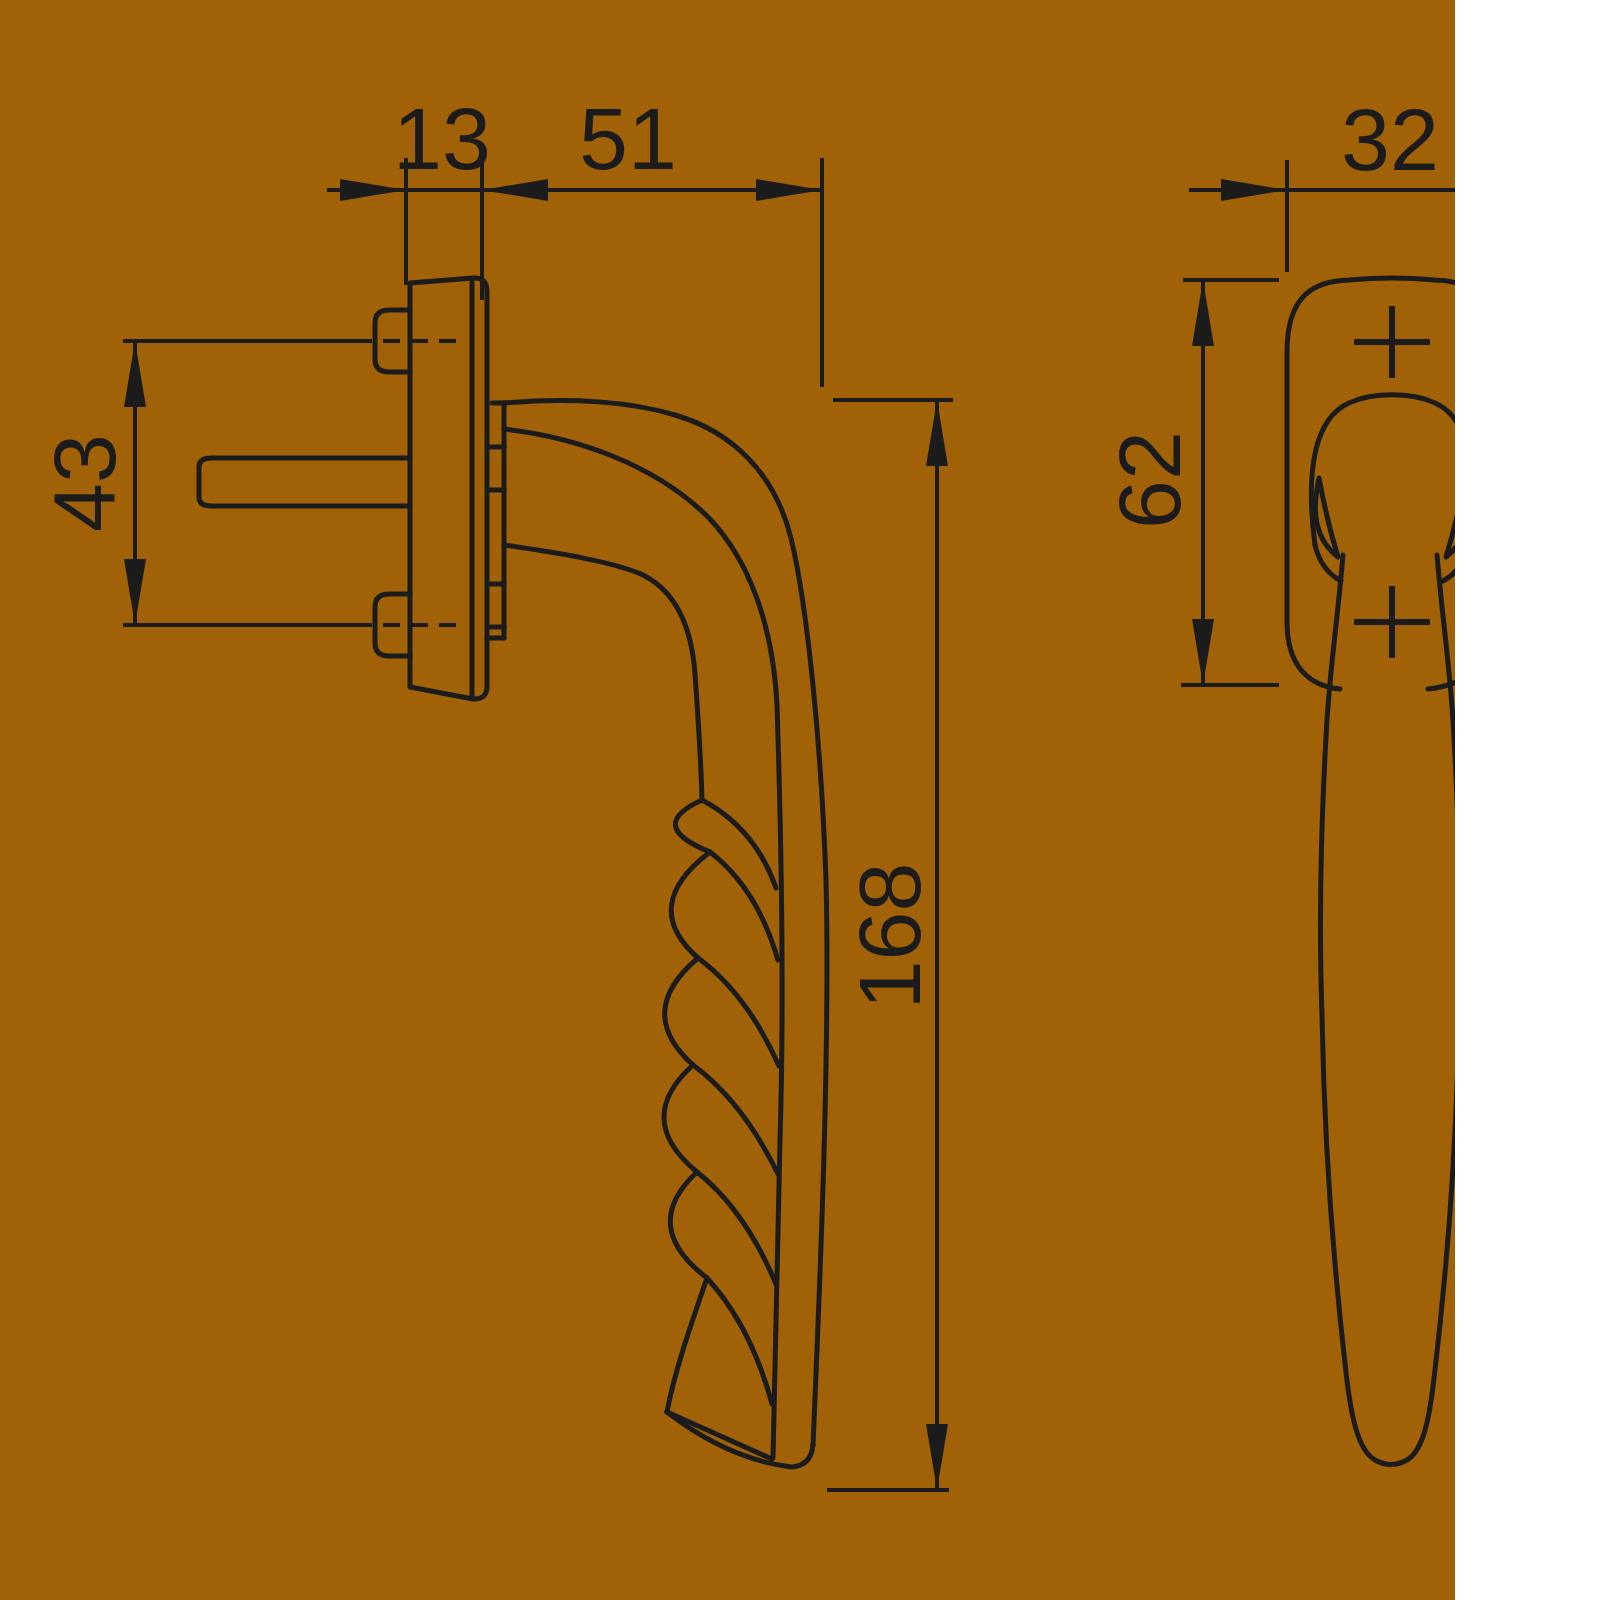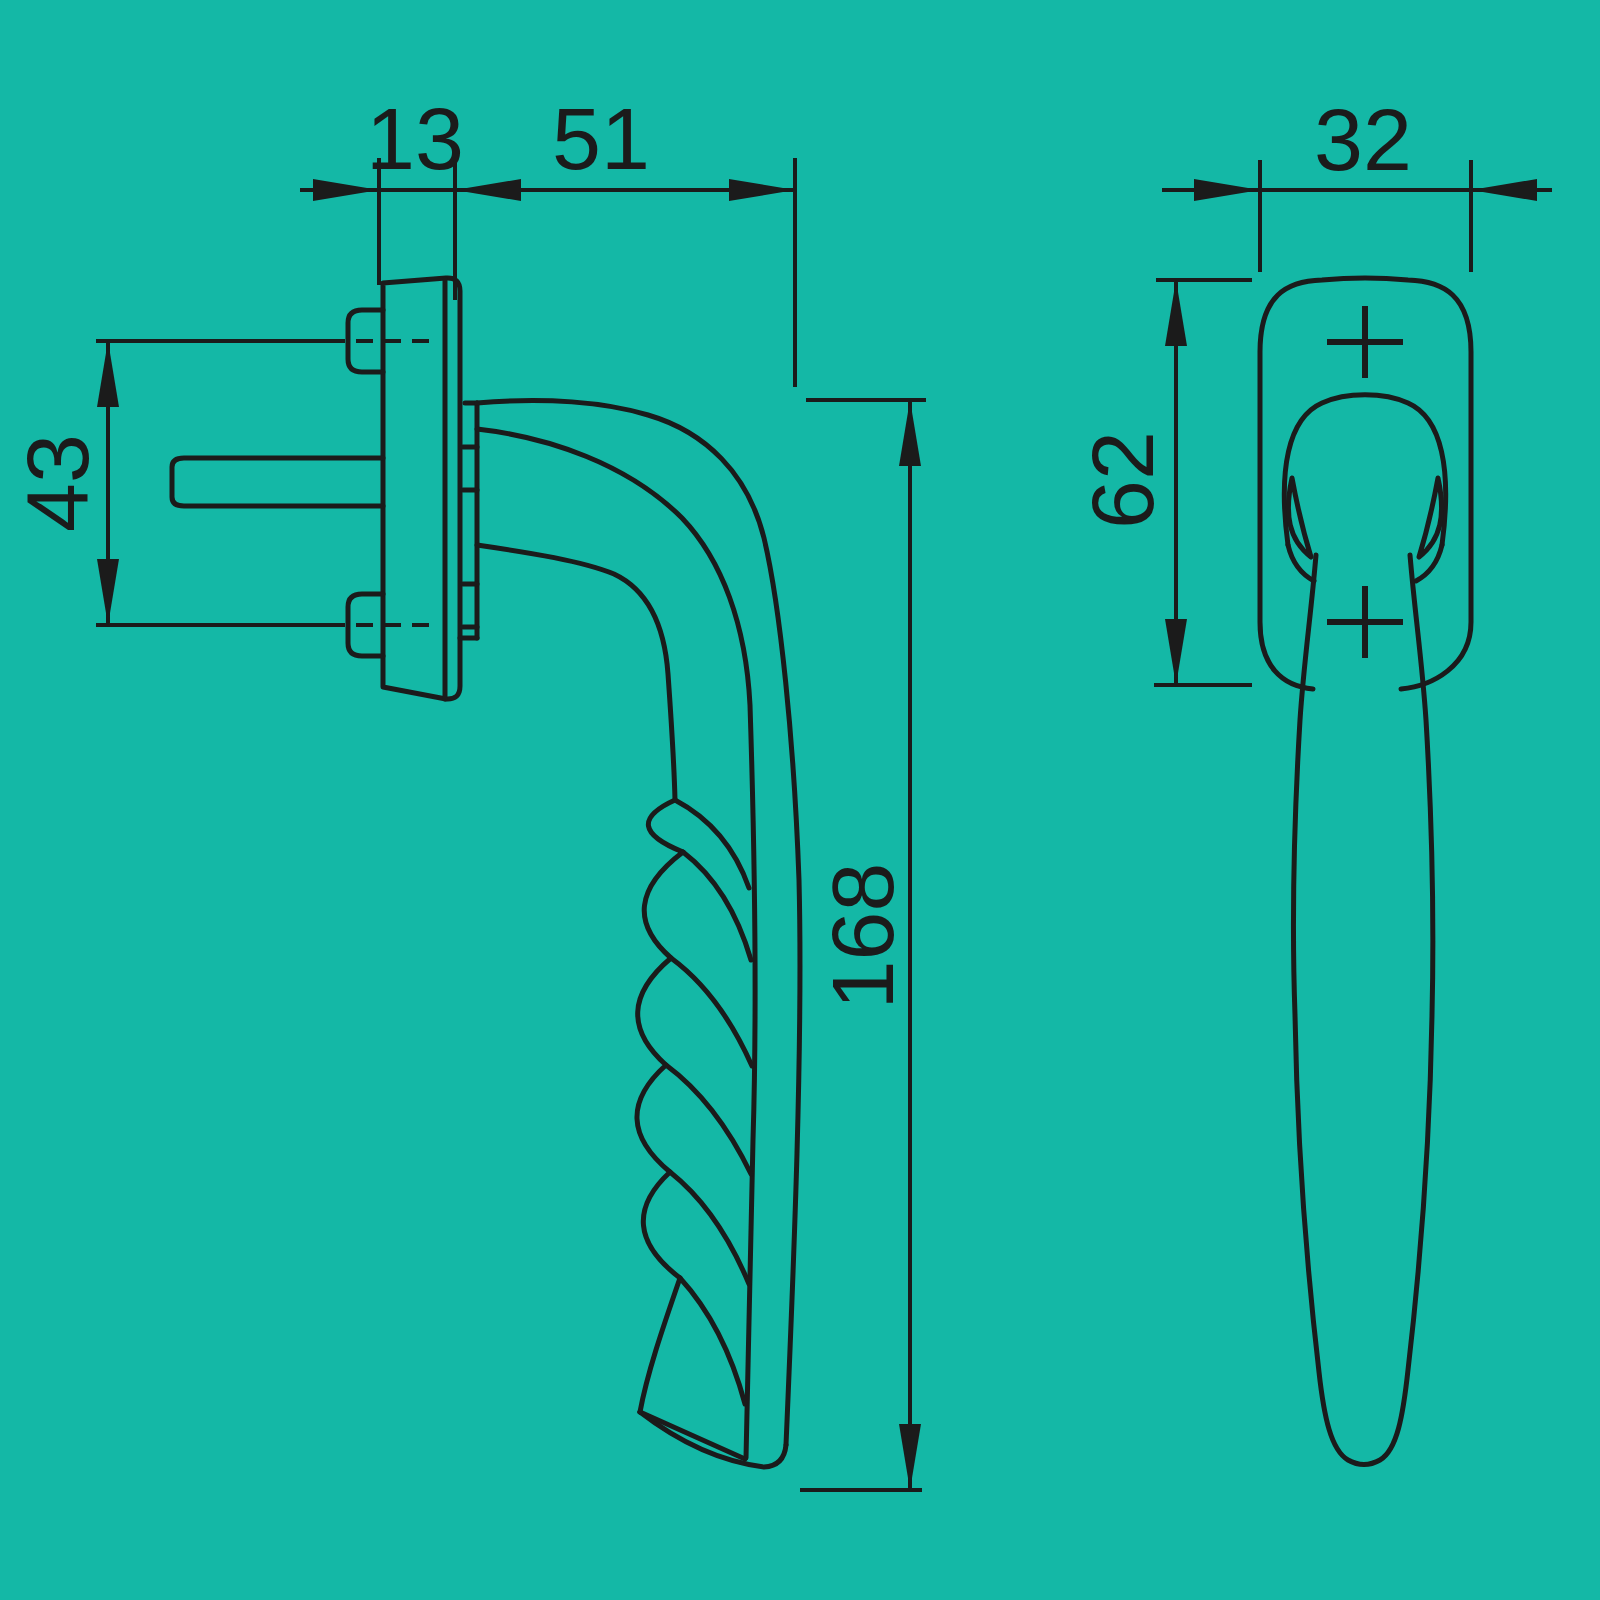--- a/index.html
+++ b/index.html
@@ -3,24 +3,25 @@
 <meta charset="utf-8">
 <style>
   html, body {
     margin: 0;
     padding: 0;
     background: #ffffff;
     font-family: "Liberation Sans", sans-serif;
   }
   .canvas-wrap {
     position: relative;
-    width: 1600px;
+    width: 1428px;
     height: 1600px;
-    background: #14b8a6;
+    background: #a16207;
     overflow: hidden;
+    padding-left: 27px;
   }
   svg { display: block; }
   .outline {
     fill: none;
     stroke: #1b1b1b;
     stroke-width: 5;
     stroke-linecap: round;
     stroke-linejoin: round;
   }
   .thin {

